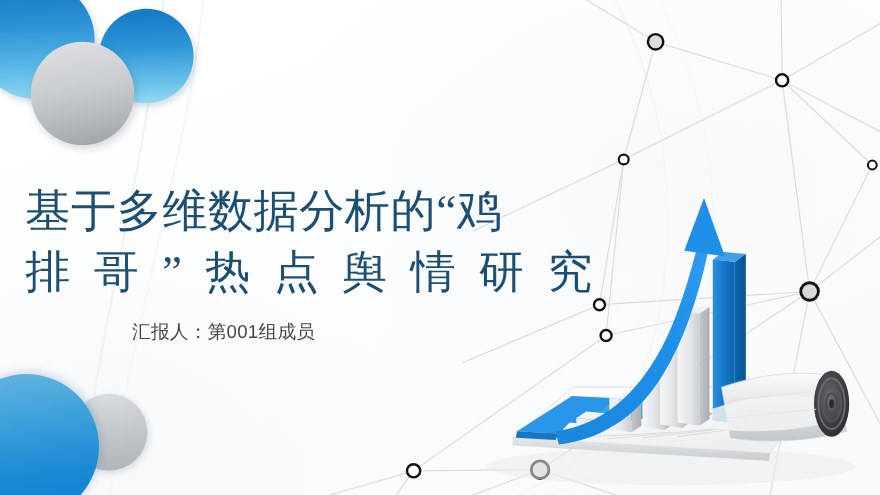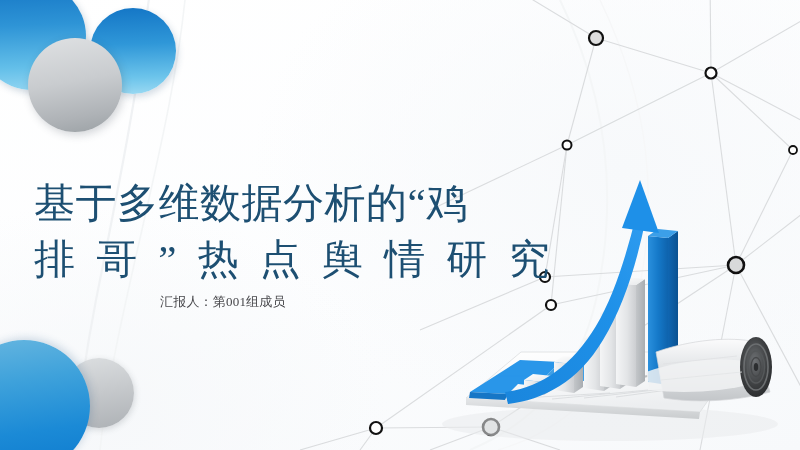--- a/index.html
+++ b/index.html
@@ -84,24 +84,23 @@
   .artwork {
     position: absolute;
     left: 0; top: 0;
     width: 800px; height: 450px;
     pointer-events: none;
   }
 
   
   .title-block {
     position: absolute;
-    left: 34px;
+    left: 23px;
     top: 163px;
     width: 530px;
-    margin-top: 12px;
   }
   .title-line {
     font-family: "Liberation Serif", "DejaVu Serif", serif;
     font-size: 41px;
     line-height: 56px;
     font-weight: 400;
     color: #1d4f72;
     letter-spacing: 0.5px;
     white-space: nowrap;
   }
@@ -111,27 +110,26 @@
     width: 516px;
   }
   .title-line.justified > span { display: inline-block; }
 
   .subtitle-block {
     position: absolute;
     left: 120px;
     top: 292px;
   }
   .subtitle-line {
-    font-family: Liberation Serif, serif;
-    font-size: 13px;
+    font-family: Liberation Sans, sans-serif;
+    font-size: 17px;
     line-height: 19px;
     color: #46464a;
     letter-spacing: 0.2px;
     white-space: nowrap;
-    margin-left: 40px;
   }
 </style>
 </head>
 <body>
 
 <div id="slide">
 
   <div class="bg-wash"></div>
 
   <svg class="bg-curves" viewBox="0 0 800 450">

